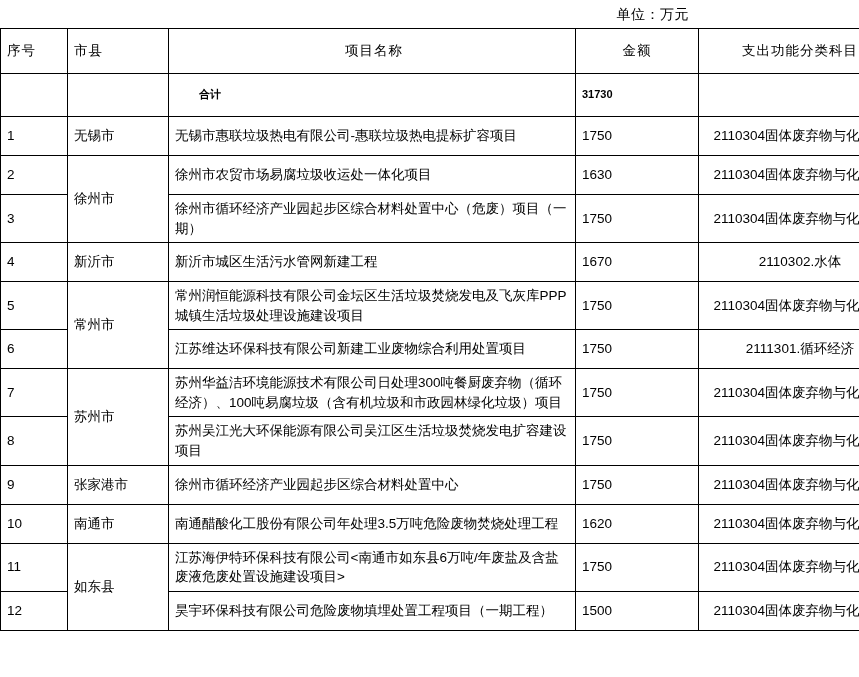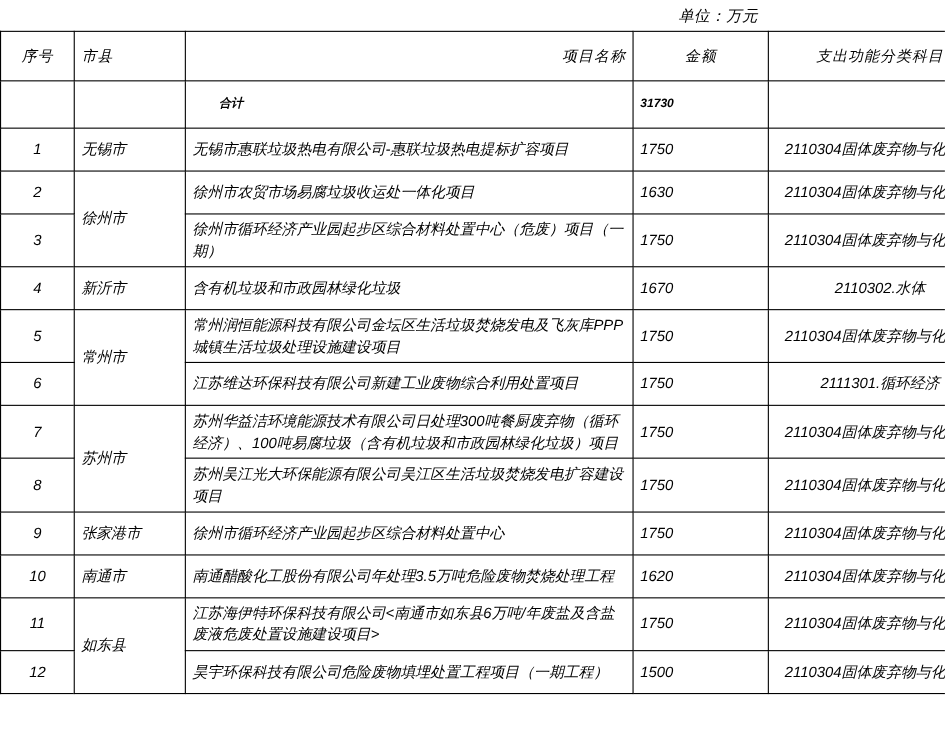--- a/index.html
+++ b/index.html
@@ -12,21 +12,20 @@
     height: 677px;
     font-family: "Liberation Sans", sans-serif;
     color: #000000;
     overflow: hidden;
   }
   .page {
     position: relative;
     width: 859px;
     height: 603px;
     box-sizing: border-box;
-    font-style: italic;
   }
   .unit-line {
     text-align: right;
     font-size: 14px;
     padding: 6px 170px 4px 0;
     letter-spacing: 0.5px;
   }
   table.fund-table {
     border-collapse: collapse;
     width: 837px;
@@ -41,21 +40,21 @@
     vertical-align: middle;
     line-height: 1.45;
   }
   thead th {
     height: 36px;
     text-align: center;
     font-weight: bold;
     font-size: 15px;
     letter-spacing: 1px;
   }
-  .c-no    { width: 54px;  text-align: center; }
+  .c-no    { width: 54px;  text-align: left; }
   .c-city  { width: 88px;  text-align: left; }
   .c-name  { width: 390px; text-align: left; padding-left: 10px; }
   .c-amt   { width: 110px; }
   .c-cat   { width: 190px; text-align: center; }
 
   tbody td { height: 30px; }
   tr.total-row td { height: 34px; }
   tr.total-row .c-name,
   tr.total-row .c-amt {
     font-weight: bold;
@@ -69,21 +68,21 @@
 
 <div class="page">
 
   <div class="unit-line">单位：万元</div>
 
   <table class="fund-table">
     <thead>
       <tr>
         <th class="c-no">序号</th>
         <th class="c-city">市县</th>
-        <th class="c-name" style="text-align:right;padding-left:10px;">项目名称</th>
+        <th class="c-name" style="text-align:center;padding-left:10px;">项目名称</th>
         <th class="c-amt">金额</th>
         <th class="c-cat">支出功能分类科目</th>
       </tr>
     </thead>
     <tbody>
 
       <tr class="total-row">
         <td class="c-no"></td>
         <td class="c-city"></td>
         <td class="c-name">合计</td>
@@ -110,21 +109,21 @@
       <tr>
         <td class="c-no">3</td>
         <td class="c-name">徐州市循环经济产业园起步区综合材料处置中心（危废）项目（一期）</td>
         <td class="c-amt">1750</td>
         <td class="c-cat cat-cell">2110304固体废弃物与化学品</td>
       </tr>
 
       <tr>
         <td class="c-no">4</td>
         <td class="c-city">新沂市</td>
-        <td class="c-name">含有机垃圾和市政园林绿化垃圾</td>
+        <td class="c-name">新沂市城区生活污水管网新建工程</td>
         <td class="c-amt">1670</td>
         <td class="c-cat cat-cell">2110302.水体</td>
       </tr>
 
       <tr>
         <td class="c-no">5</td>
         <td class="c-city" rowspan="2">常州市</td>
         <td class="c-name">常州润恒能源科技有限公司金坛区生活垃圾焚烧发电及飞灰库PPP 城镇生活垃圾处理设施建设项目</td>
         <td class="c-amt">1750</td>
         <td class="c-cat cat-cell">2110304固体废弃物与化学品</td>

